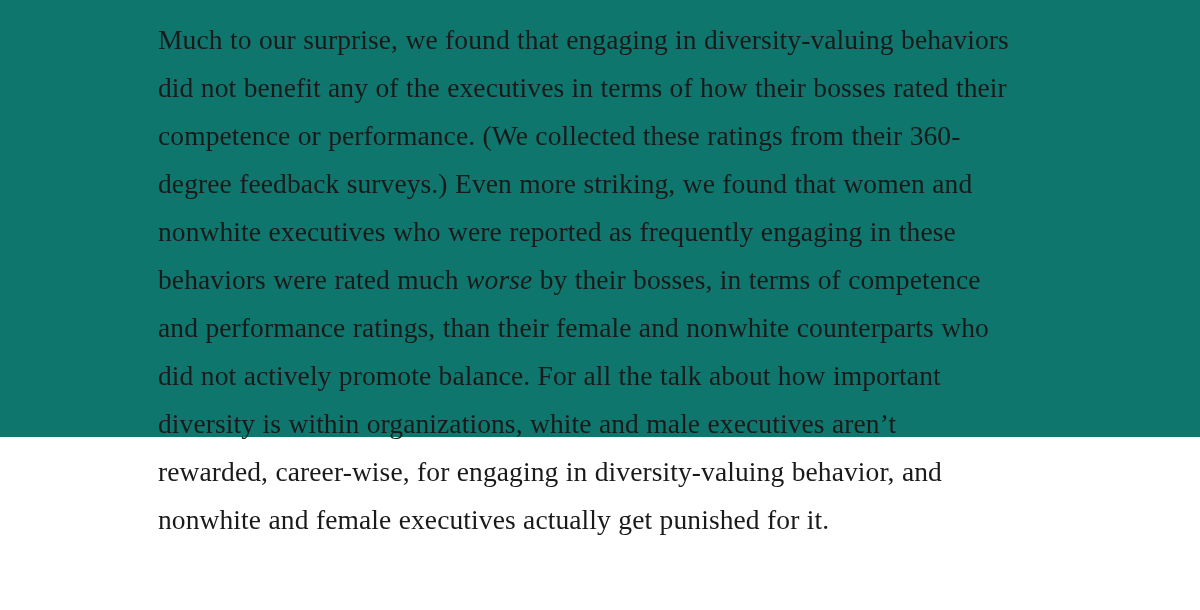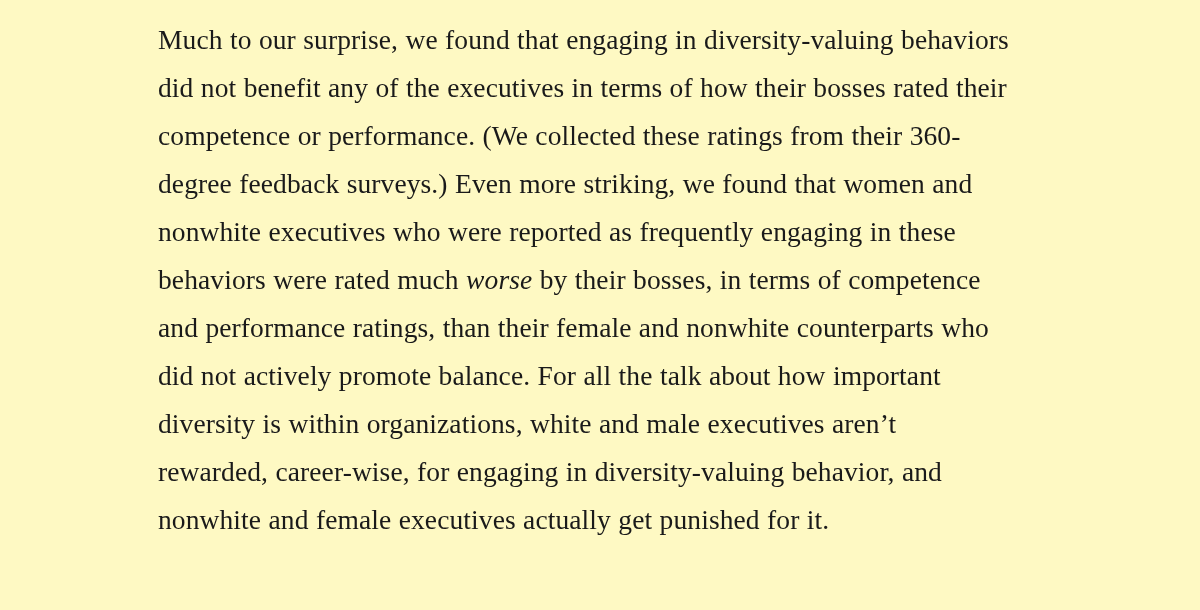--- a/index.html
+++ b/index.html
@@ -9,22 +9,22 @@
   body {
     width: 1200px;
     height: 610px;
     background: #ffffff;
     font-family: "Liberation Serif", serif;
     overflow: hidden;
   }
   .page {
     position: relative;
     width: 1200px;
-    height: 610px;
-    background: #fef9c3;
+    height: 437px;
+    background: #0f766e;
     box-sizing: border-box;
     padding-left: 12px;
   }
   .article-body {
     position: absolute;
     left: 158px;
     top: 16px;
     width: 855px;
   }
   .paragraph {

